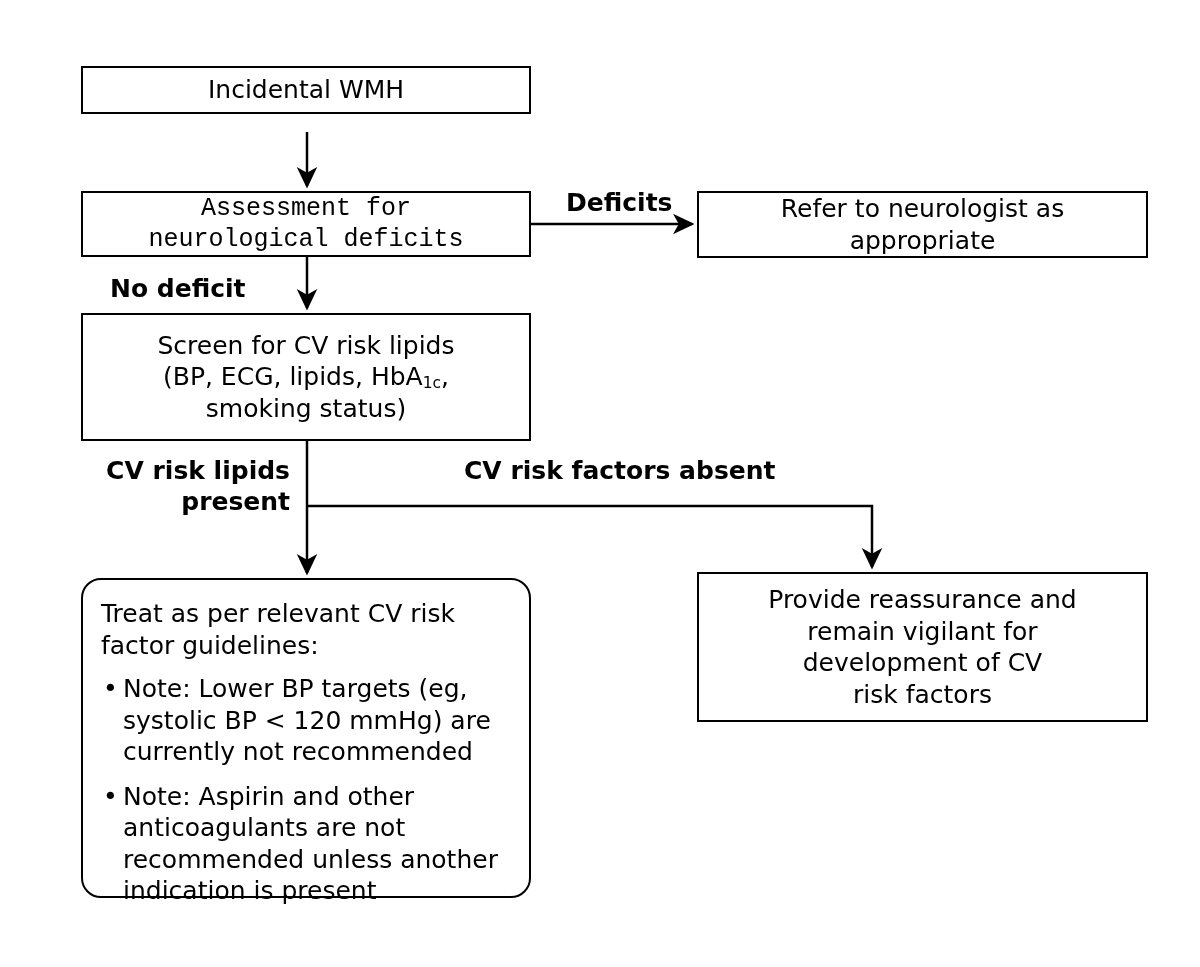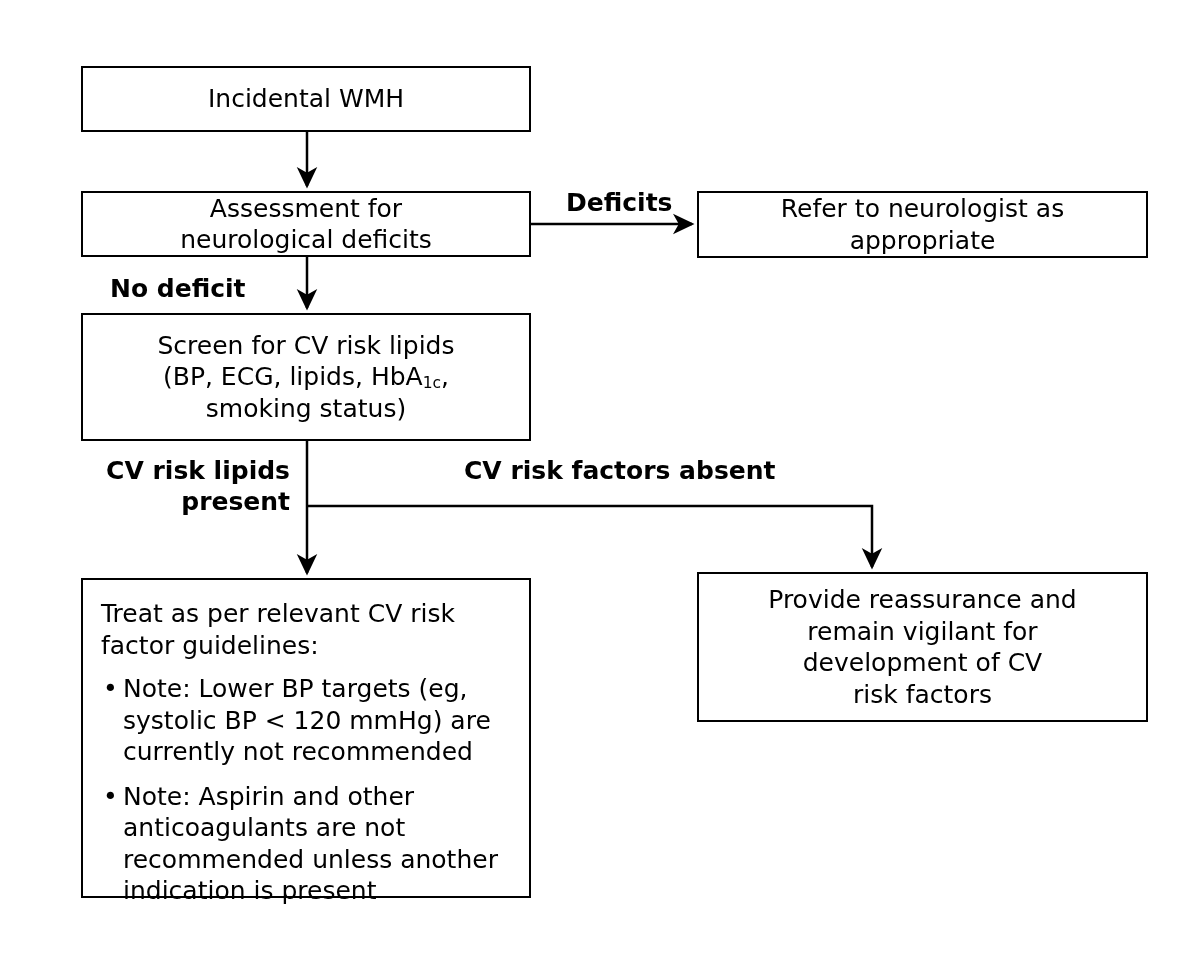--- a/index.html
+++ b/index.html
@@ -44,20 +44,21 @@
     align-items: flex-start;
     text-align: left;
   }
   .pad-lr {
     padding: 0 12px;
   }
   
   #node-treat {
     padding: 18px 8px 16px 18px;
     justify-content: flex-start;
+    border-radius: 20px;
   }
   #node-treat .lead {
     display: block;
     text-align: left;
     margin-bottom: 12px;
   }
   #node-treat ul {
     margin: 0;
     padding: 0;
     list-style: none;
@@ -116,25 +117,25 @@
 
     <line x1="531" y1="224" x2="692" y2="224" stroke="#000000" stroke-width="2.5" marker-end="url(#arrowhead)"></line>
 
     <line x1="307" y1="257" x2="307" y2="308" stroke="#000000" stroke-width="2.5" marker-end="url(#arrowhead)"></line>
 
     <line x1="307" y1="441" x2="307" y2="573" stroke="#000000" stroke-width="2.5" marker-end="url(#arrowhead)"></line>
 
     <polyline points="307,506 872,506 872,567" fill="none" stroke="#000000" stroke-width="2.5" marker-end="url(#arrowhead)"></polyline>
   </svg>
 
-  <div class="node center pad-lr" id="node-wmh" style="left:81px; top:66px; width:450px; height:66px;">
+  <div class="node center pad-lr" id="node-wmh" style="left:81px; top:66px; width:450px; height:48px;">
     <span class="txt">Incidental WMH</span>
   </div>
 
-  <div class="node center pad-lr" id="node-assessment" style="left:81px; top:191px; width:450px; height:66px;">
+  <div class="node center pad-lr" id="node-assessment" style="left:81px; top:191px; width:450px; height:66px;font-family:Liberation Mono, monospace;">
     <span class="txt">Assessment for
 neurological deficits</span>
   </div>
 
   <div class="node center pad-lr" id="node-refer" style="left:697px; top:191px; width:451px; height:67px;">
     <span class="txt">Refer to neurologist as
 appropriate</span>
   </div>
 
   <div class="node center pad-lr" id="node-screen" style="left:81px; top:313px; width:450px; height:128px;">

